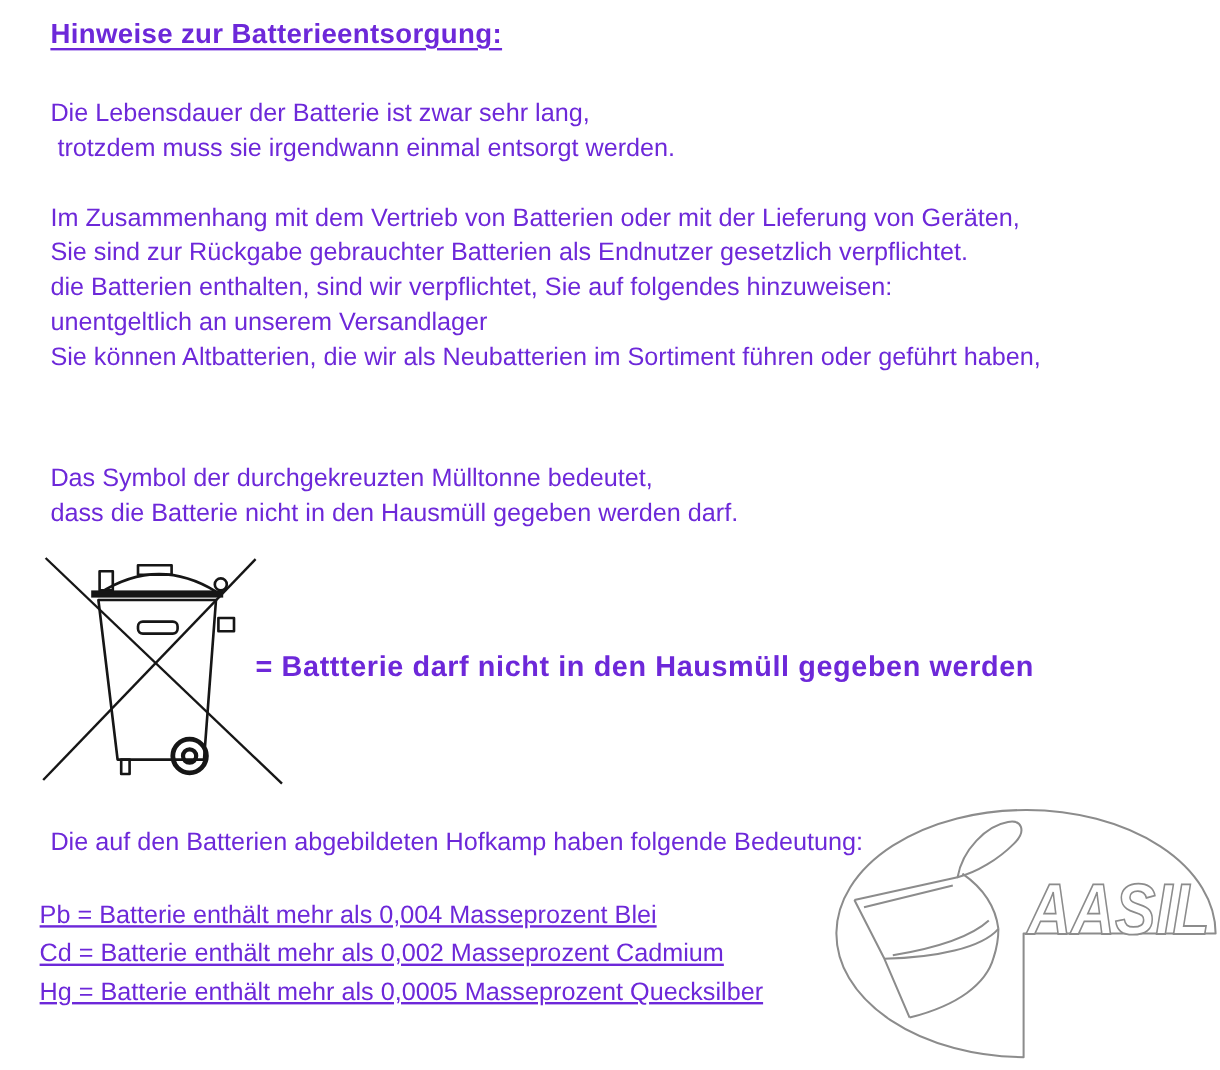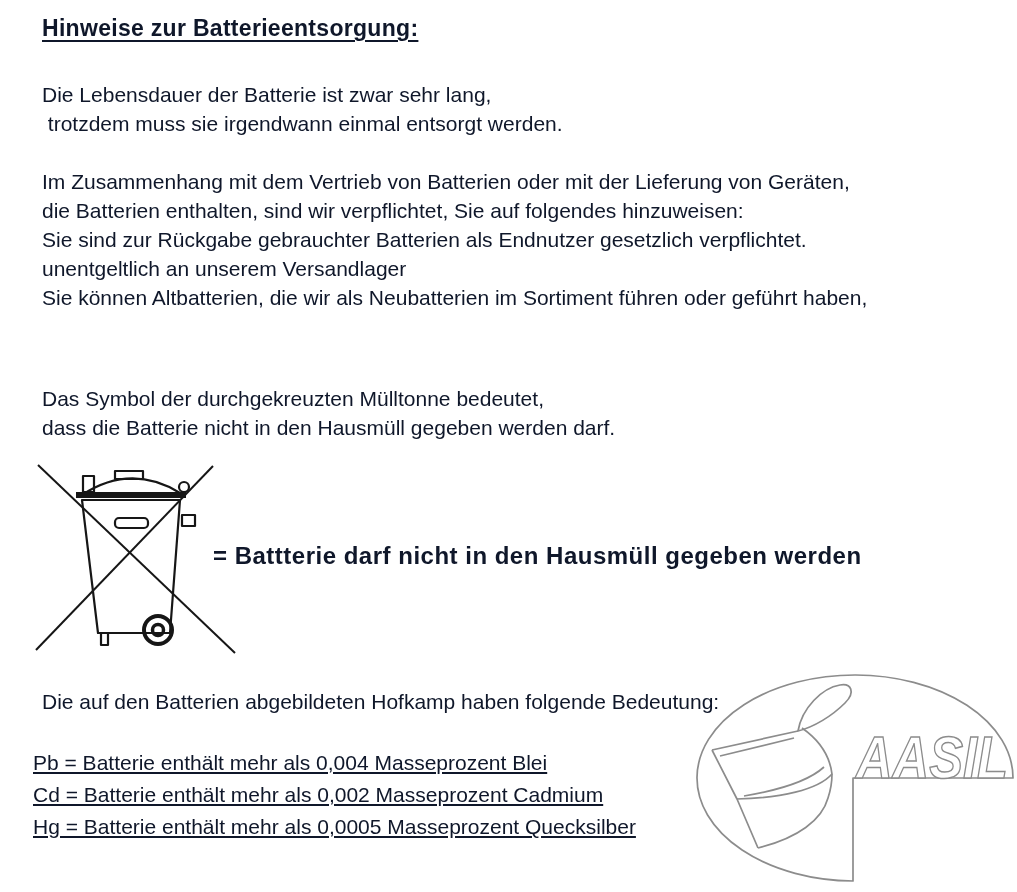--- a/index.html
+++ b/index.html
@@ -1,21 +1,21 @@
 <!DOCTYPE html>
 <html><head>
 <meta charset="utf-8">
 <style>
   html, body { margin: 0; padding: 0; background: #ffffff; }
   .page {
     position: relative;
     width: 1017px;
     height: 892px;
     background: #ffffff;
-    color: #0f172a;
+    color: #6d28d9;
     font-family: "Liberation Sans", sans-serif;
     overflow: hidden;
   }
   .heading {
     position: absolute;
     left: 42px;
     top: 12px;
     margin: 0;
     font-size: 23px;
     line-height: 32px;
@@ -66,22 +66,22 @@
 
   <h1 class="heading">Hinweise zur Batterieentsorgung:</h1>
 
   <div class="para" style="top:80px">
     <div class="line">Die Lebensdauer der Batterie ist zwar sehr lang,</div>
     <div class="line"> trotzdem muss sie irgendwann einmal entsorgt werden.</div>
   </div>
 
   <div class="para" style="top:167px">
     <div class="line">Im Zusammenhang mit dem Vertrieb von Batterien oder mit der Lieferung von Geräten,</div>
+    <div class="line">Sie sind zur Rückgabe gebrauchter Batterien als Endnutzer gesetzlich verpflichtet.</div>
     <div class="line">die Batterien enthalten, sind wir verpflichtet, Sie auf folgendes hinzuweisen:</div>
-    <div class="line">Sie sind zur Rückgabe gebrauchter Batterien als Endnutzer gesetzlich verpflichtet.</div>
     <div class="line">unentgeltlich an unserem Versandlager</div>
     <div class="line">Sie können Altbatterien, die wir als Neubatterien im Sortiment führen oder geführt haben,</div>
   </div>
 
   <div class="para" style="top:384px">
     <div class="line">Das Symbol der durchgekreuzten Mülltonne bedeutet,</div>
     <div class="line">dass die Batterie nicht in den Hausmüll gegeben werden darf.</div>
   </div>
 
   <svg class="bin-svg" width="232" height="206" viewBox="0 0 232 206">

